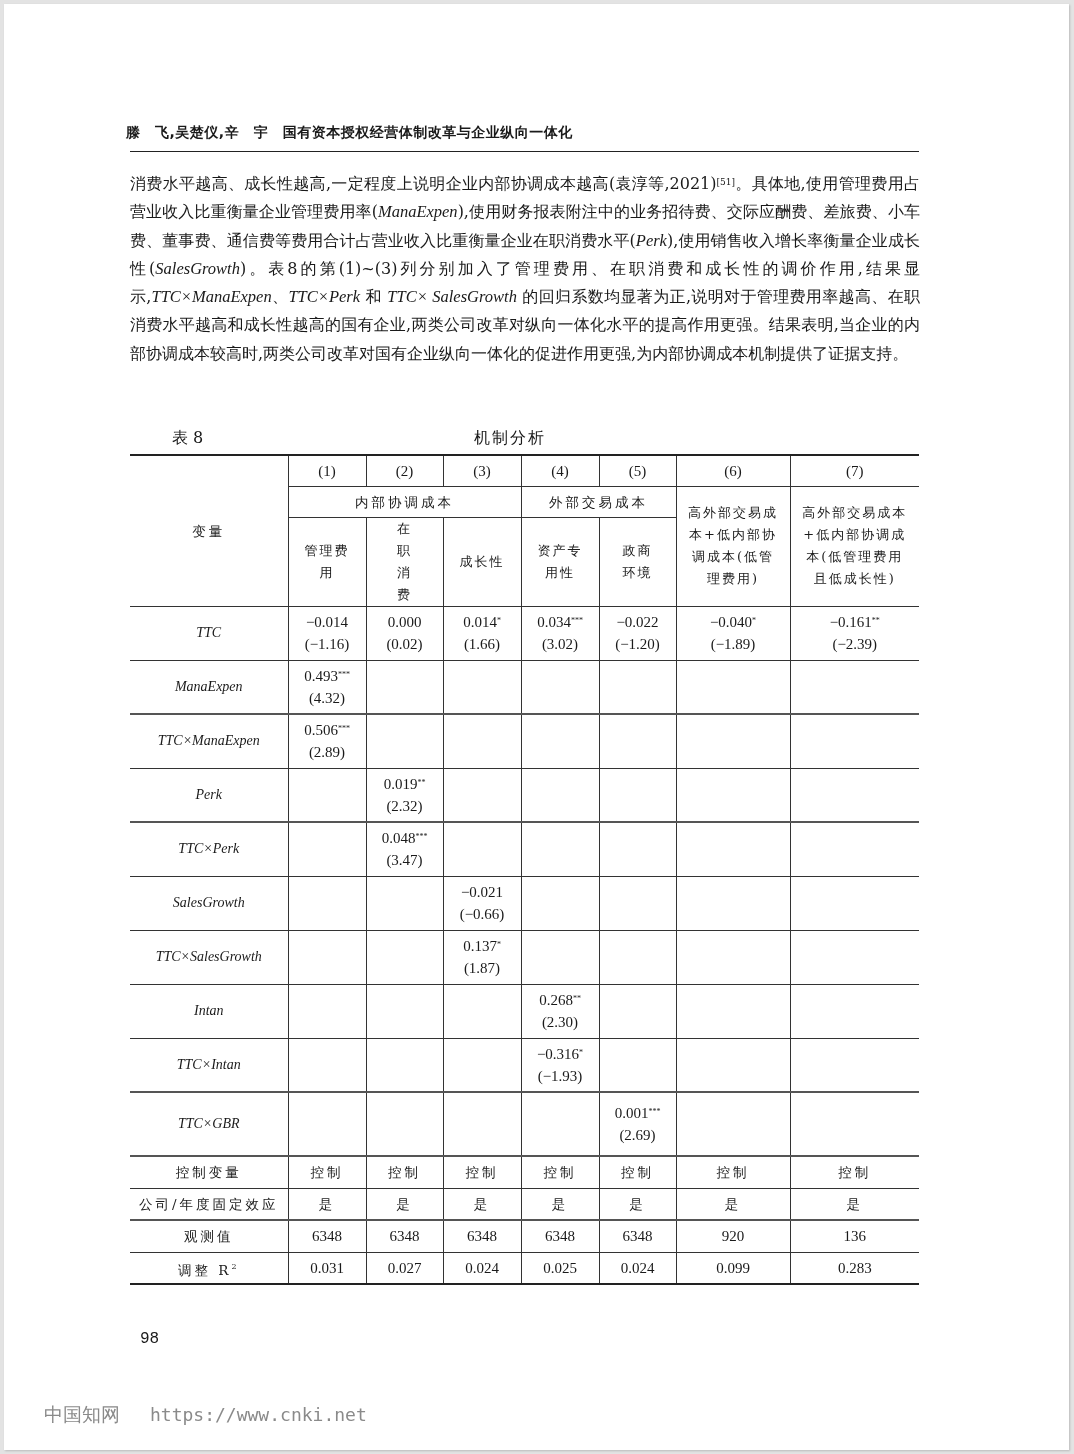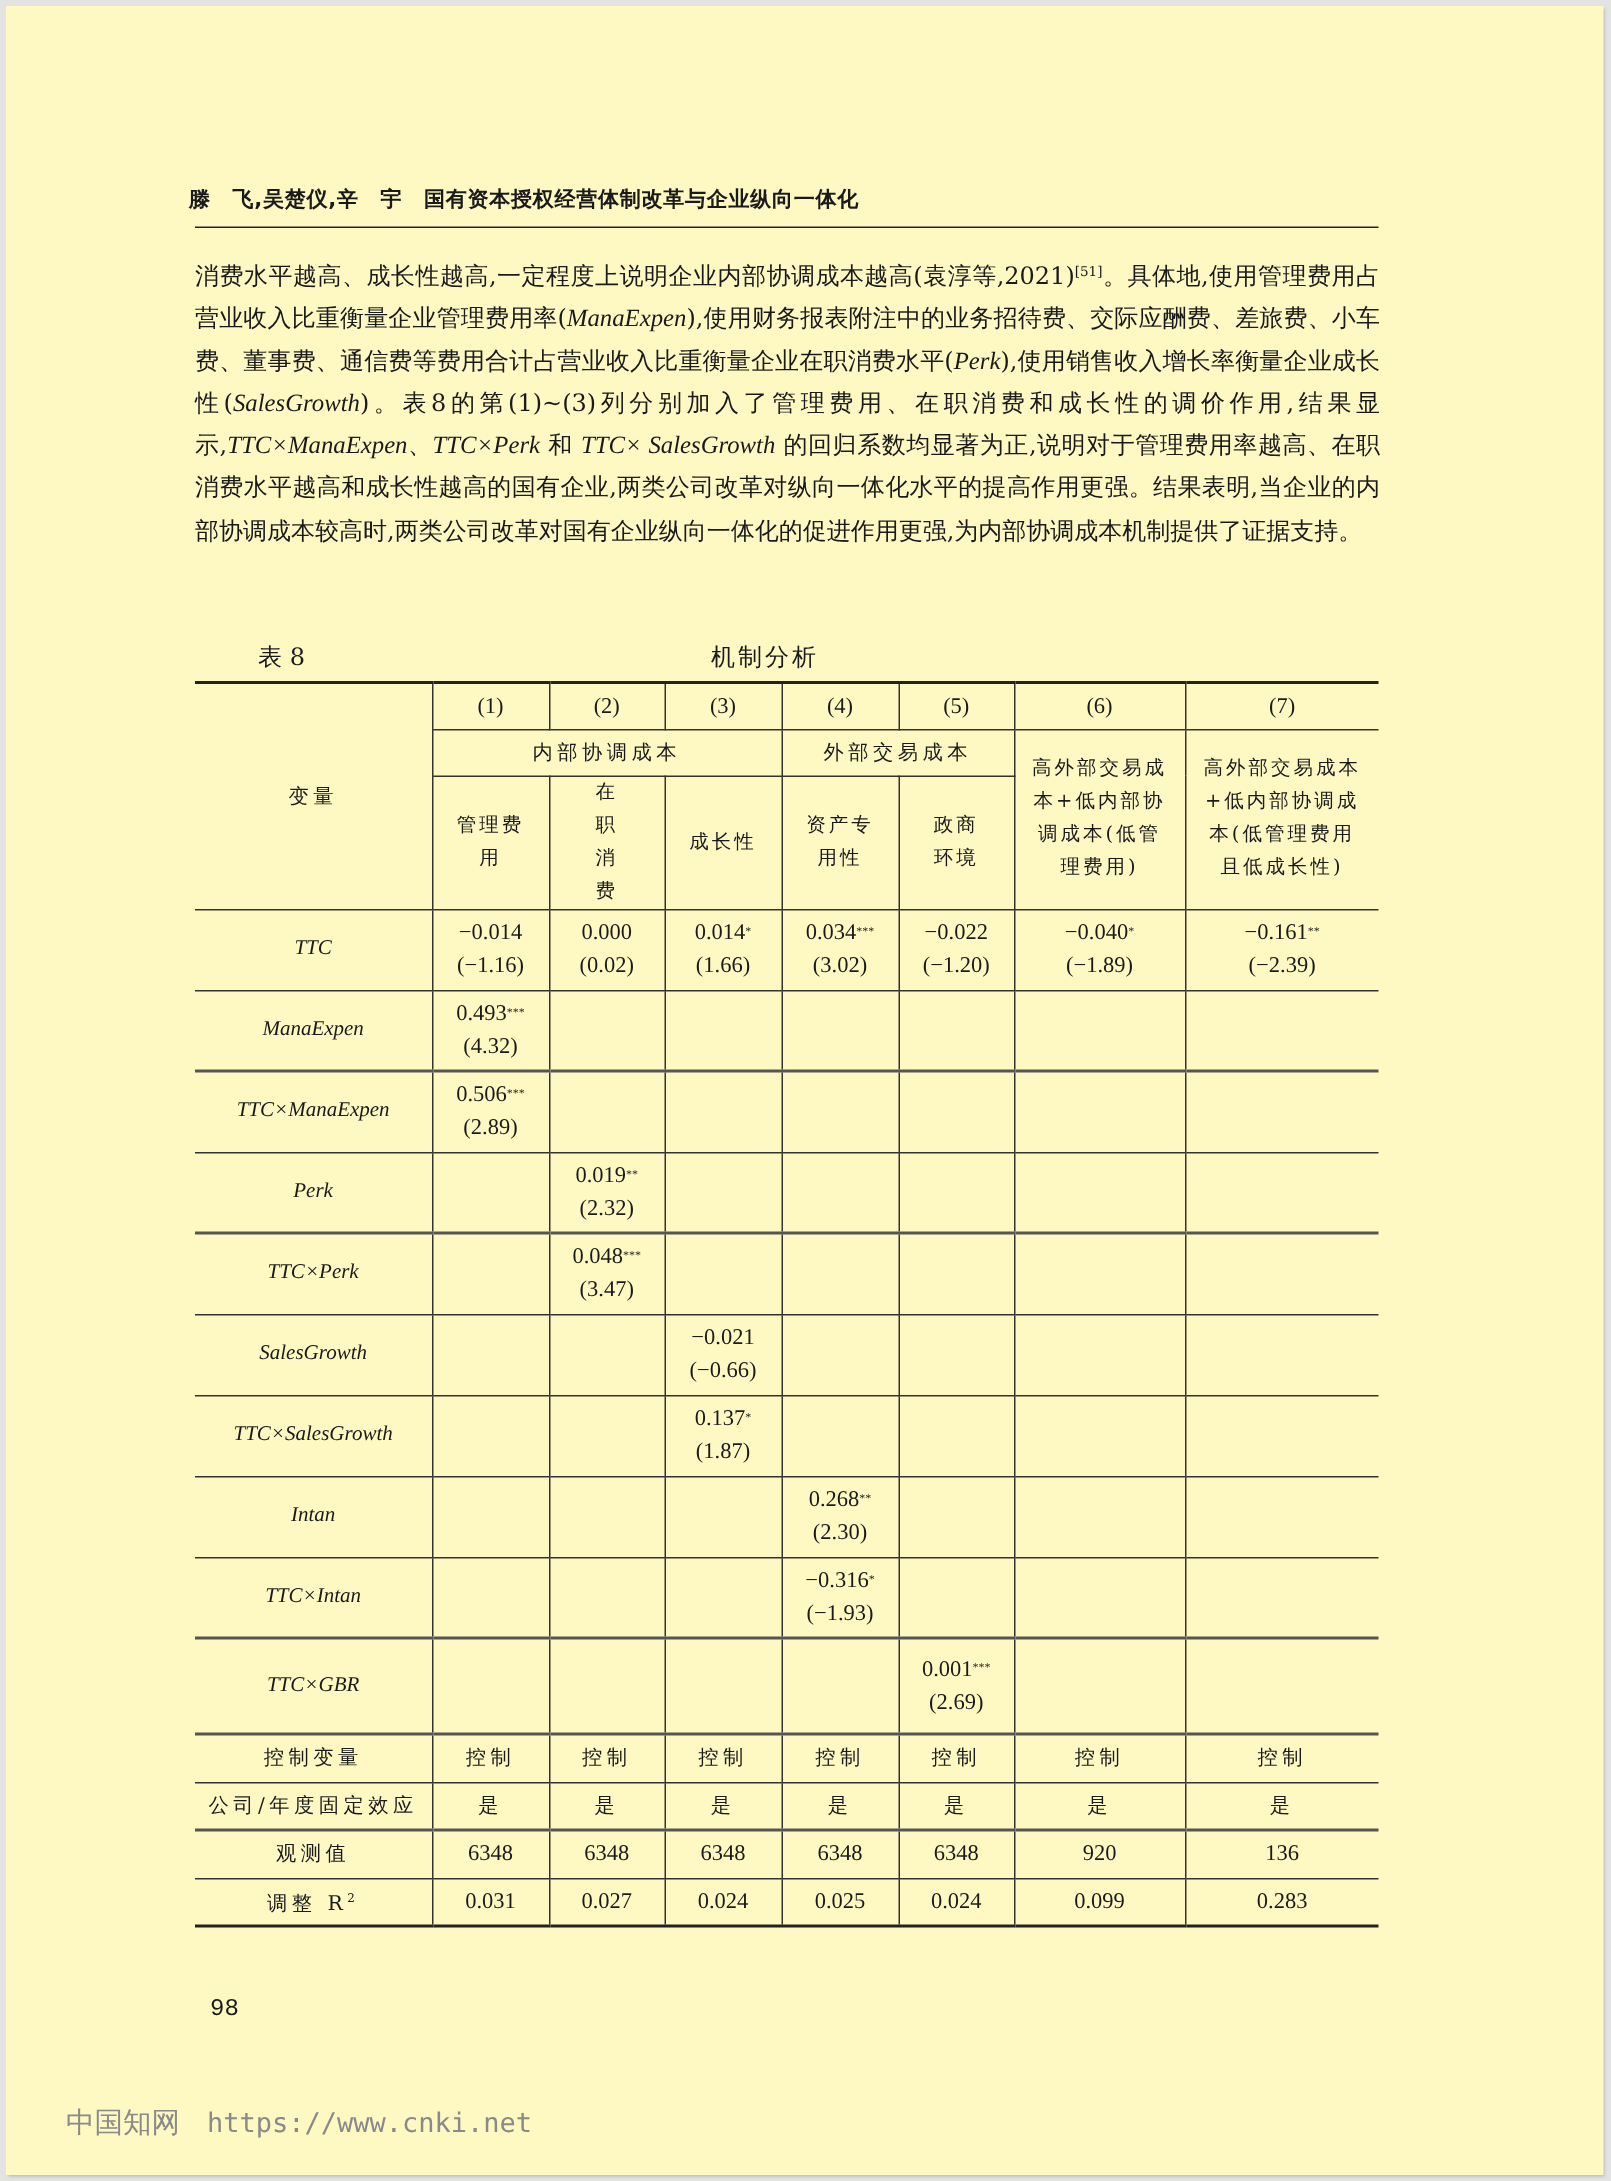--- a/index.html
+++ b/index.html
@@ -8,21 +8,21 @@
     background: #e3e3e3;
     position: relative;
     overflow: hidden;
     font-family: "DejaVu Serif", "Liberation Serif", serif;
     color: #1a1a1a;
   }
   .page {
     position: absolute;
     left: 4px; top: 4px;
     width: 1065px; height: 1446px;
-    background: #fef9c3;
+    background: #ffffff;
     box-shadow: 1px 1px 2px rgba(0,0,0,0.18);
   }
   .abs { position: absolute; }
   .running-head {
     left: 122px; top: 120px;
     font-size: 14px; font-weight: bold; letter-spacing: 0.5px;
     font-family: "DejaVu Sans", sans-serif;
     white-space: pre;
   }
   .head-rule {
@@ -77,21 +77,21 @@
   }
   .note .ital { font-size: 13.5px; }
   .page-num {
     left: 136px; top: 1326px; font-size: 16px;
     font-family: Liberation Mono, monospace;
   }
   .watermark {
     left: 40px; top: 1398px; font-size: 19px; color: #8a8a8a;
     font-family: "DejaVu Sans", sans-serif; white-space: pre;
   }
-  .watermark .url { font-family: "DejaVu Sans Mono", monospace; font-size: 18px; margin-left: 18px; }
+  .watermark .url { font-family: "DejaVu Sans Mono", monospace; font-size: 18px; margin-left: 30px; }
 </style>
 </head>
 <body>
 
 <div class="page">
 
   <div class="abs running-head"><span>滕　飞,吴楚仪,辛　宇</span>　<span>国有资本授权经营体制改革与企业纵向一体化</span></div>
   <div class="abs head-rule"></div>
 
   <div class="abs body-text">

